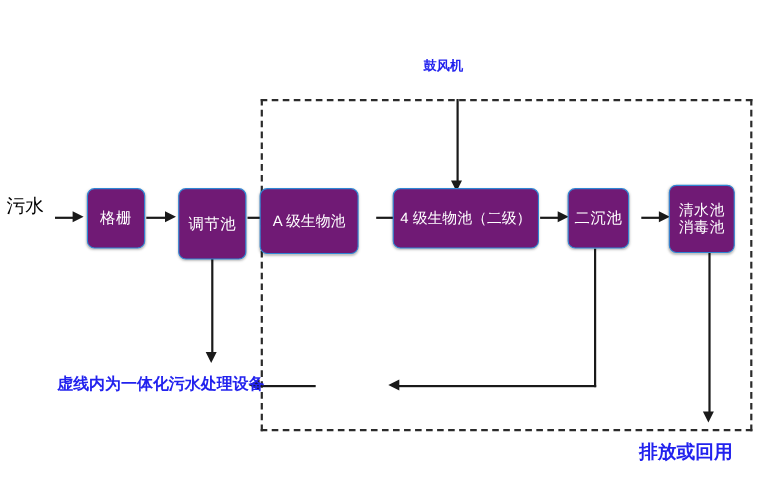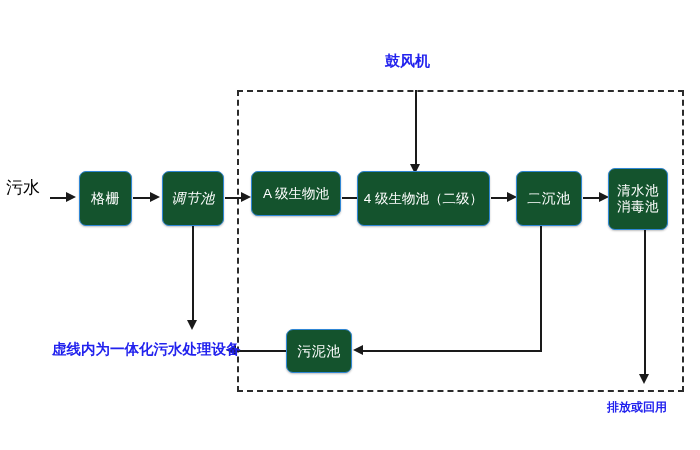--- a/index.html
+++ b/index.html
@@ -21,42 +21,42 @@
   .dashed-region {
     position: absolute;
     border: 2px dashed #2b2b2b;
     box-sizing: border-box;
     background: transparent;
   }
   
   .node {
     position: absolute;
     box-sizing: border-box;
-    background: #14532d;
+    background: #701a75;
     border: 1px solid #2f86d4;
     border-radius: 7px;
     color: #ffffff;
     display: flex;
     align-items: center;
     justify-content: center;
     text-align: center;
     line-height: 1.18;
     font-size: 14px;
     letter-spacing: 0.5px;
     box-shadow: 0 1px 2px rgba(0,0,0,0.25);
     white-space: pre-line;
     z-index: 4;
   }
   .node.two-line { font-size: 13.5px; }
   .node.wide { font-size: 13.5px; letter-spacing: 0px; }
 
   
   .label {
     position: absolute;
-    font-size: 15px;
+    font-size: 12px;
     white-space: nowrap;
     z-index: 5;
   }
   .label.black { color: #000000; font-size: 17px; text-align: right; }
   .label.blue  { color: #2222ee; font-weight: bold; }
   .label.caption { color: #222222; font-size: 12px; font-weight: normal; }
 
   
   .hline, .vline {
     position: absolute;
@@ -102,56 +102,55 @@
   <div class="label black" style="left:6px; top:176px;">污水</div>
 
   <div class="hline" style="left:50px; top:197px; width:17px;"></div>
   <div class="arrow right" style="left:66px; top:192px;"></div>
 
   <div class="node" style="left:79px; top:171px; width:53px; height:55px;">格栅</div>
 
   <div class="hline" style="left:133px; top:197px; width:18px;"></div>
   <div class="arrow right" style="left:150px; top:192px;"></div>
 
-  <div class="node" style="left:162px; top:171px; width:62px; height:55px;font-style:italic;">调节池</div>
+  <div class="node" style="left:162px; top:171px; width:62px; height:65px;">调节池</div>
 
   <div class="hline" style="left:225px; top:197px; width:18px;"></div>
   <div class="arrow right" style="left:241px; top:192px;"></div>
 
-  <div class="node wide" style="left:251px; top:171px; width:90px; height:45px;">A 级生物池</div>
+  <div class="node wide" style="left:236px; top:171px; width:90px; height:60px;">A 级生物池</div>
 
   <div class="hline" style="left:342px; top:197px; width:18px;"></div>
   <div class="arrow right" style="left:358px; top:192px;"></div>
 
   <div class="node wide" style="left:357px; top:171px; width:133px; height:55px;">4 级生物池（二级）</div>
 
   <div class="hline" style="left:491px; top:197px; width:18px;"></div>
   <div class="arrow right" style="left:507px; top:192px;"></div>
 
-  <div class="node" style="left:516px; top:171px; width:66px; height:55px;">二沉池</div>
+  <div class="node" style="left:516px; top:171px; width:56px; height:55px;">二沉池</div>
 
   <div class="hline" style="left:583px; top:197px; width:18px;"></div>
   <div class="arrow right" style="left:599px; top:192px;"></div>
 
   <div class="node two-line" style="left:608px; top:168px; width:60px; height:62px;">清水池
 消毒池</div>
 
   <div class="vline" style="left:192px; top:226px; height:98px;"></div>
   <div class="arrow down" style="left:187px; top:320px;"></div>
 
-  <div class="node" style="left:286px; top:329px; width:66px; height:44px;">污泥池</div>
 
   <div class="hline" style="left:233px; top:350px; width:54px;"></div>
   <div class="arrow left" style="left:226px; top:345px;"></div>
 
   <div class="label blue" style="left:52px; top:340px; font-size:14.5px;">虚线内为一体化污水处理设备</div>
 
   <div class="vline" style="left:540px; top:226px; height:126px;"></div>
   <div class="hline" style="left:360px; top:350px; width:182px;"></div>
   <div class="arrow left" style="left:353px; top:345px;"></div>
 
   <div class="vline" style="left:644px; top:230px; height:148px;"></div>
   <div class="arrow down" style="left:639px; top:374px;"></div>
 
-  <div class="label blue" style="left:607px; top:399px; font-size:12px;">排放或回用</div>
+  <div class="label blue" style="left:581px; top:399px; font-size:17px;">排放或回用</div>
 
 
 </div>
 
 </body></html>

